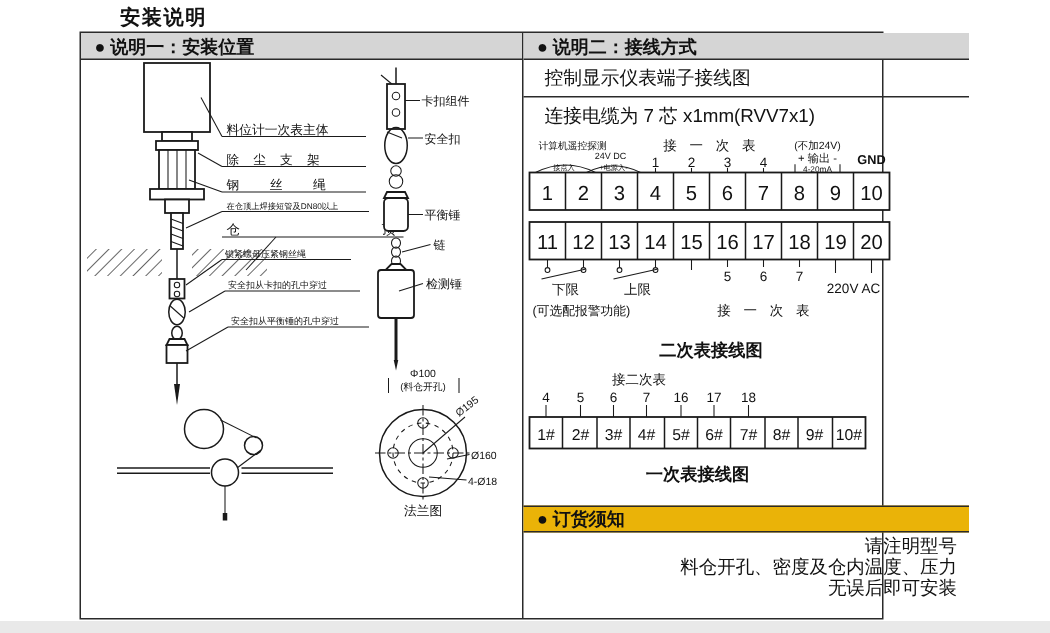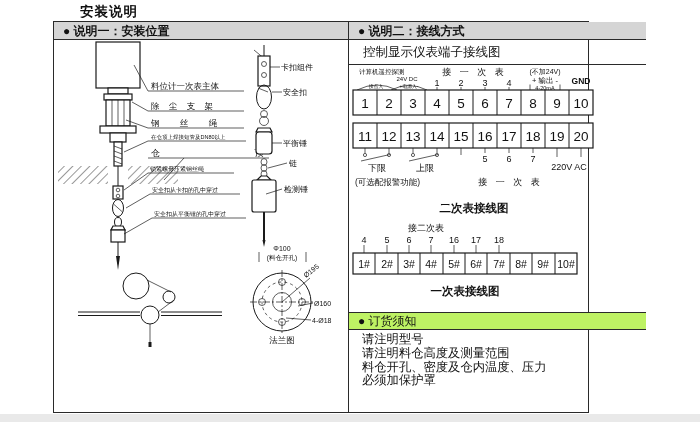--- a/index.html
+++ b/index.html
@@ -10,24 +10,24 @@
          border:1.6px solid #2a2a2a;display:flex;box-sizing:border-box;background:#fff;}
   .col-left{width:295px;border-right:1.6px solid #2a2a2a;box-sizing:border-box;display:flex;flex-direction:column;}
   .col-right{flex:1;display:flex;flex-direction:column;box-sizing:border-box;}
   .band{height:18px;background:#d5d5d5;border-bottom:1.4px solid #2a2a2a;
         font-size:12px;font-weight:bold;line-height:18px;padding-left:9px;box-sizing:border-box;white-space:nowrap;}
   .para{height:65px;border-bottom:1px solid #2a2a2a;box-sizing:border-box;
         font-size:12.5px;line-height:17px;padding:3px 5px 0 4px;text-indent:2em;letter-spacing:0.2px;}
   .rowline{height:25px;border-bottom:1px solid #2a2a2a;box-sizing:border-box;
            font-size:12.5px;line-height:24px;padding-left:14px;white-space:nowrap;}
   .rowplain{height:25px;box-sizing:border-box;font-size:12.5px;line-height:25px;padding-left:14px;white-space:nowrap;}
-  .order-band{height:18px;background:#bef264;border-top:1.5px solid #2a2a2a;border-bottom:1.4px solid #2a2a2a;
-        font-size:12px;font-weight:normal;line-height:17px;padding-left:9px;box-sizing:border-box;}
+  .order-band{height:18px;background:#eab308;border-top:1.5px solid #2a2a2a;border-bottom:1.4px solid #2a2a2a;
+        font-size:12px;font-weight:bold;line-height:17px;padding-left:9px;box-sizing:border-box;}
   .order-notes{flex:1;padding:3px 8px 0 13px;font-size:12.3px;line-height:13.8px;}
-  .order-notes div{white-space:nowrap;}
+  .order-notes div{white-space:nowrap;text-align:right;}
   .bottom-strip{position:absolute;left:0;top:414px;width:700px;height:8px;background:#e9e9e9;}
   svg{display:block;}
   svg text{font-family:"Liberation Sans","DejaVu Sans",sans-serif;fill:#111;}
   .ln{stroke:#1a1a1a;stroke-width:1;fill:none;}
   .lnthin{stroke:#1a1a1a;stroke-width:0.7;fill:none;}
   .box{stroke:#1a1a1a;stroke-width:1.2;fill:#ffffff;}
   .tnum{font-size:13.5px;}
   .tnum3{font-size:10.5px;}
   .small{font-size:9px;}
   .cap{font-size:11.5px;font-weight:bold;}
@@ -175,20 +175,21 @@
         <line class="lnthin" x1="232" y1="278" x2="257" y2="280"></line>
         <text x="258" y="283">4-Ø18</text>
         <text x="228" y="303" text-anchor="middle" font-size="8.5">法兰图</text>
       </g>
     </svg>
   </div>
 
   <div class="col-right">
     <div class="band">● 说明二：接线方式</div>
     <div class="rowline">控制显示仪表端子接线图</div>
+    <div class="rowplain">连接电缆为 7 芯 x1mm(RVV7x1)</div>
 
     <svg width="297" height="247" viewBox="0 0 297 247">
 
       <g>
         <text x="10" y="9" font-size="6.5">计算机遥控探测</text>
         <text x="58" y="16" font-size="6" text-anchor="middle">24V DC</text>
         <path class="lnthin" d="M8,25 Q28,15 48,25"></path>
         <path class="lnthin" d="M42,25 Q60,16 78,25"></path>
         <text x="27" y="23" font-size="4.8" text-anchor="middle">接点入</text>
         <text x="60" y="23" font-size="4.8" text-anchor="middle">+电源入-</text>
@@ -324,20 +325,19 @@
         <text class="tnum3" x="194" y="203" text-anchor="middle">9#</text>
         <text class="tnum3" x="217" y="203" text-anchor="middle">10#</text>
       </g>
 
       <text class="cap" x="116" y="230" text-anchor="middle">一次表接线图</text>
     </svg>
 
     <div class="order-band">● 订货须知</div>
     <div class="order-notes">
       <div>请注明型号</div>
-      <div>请注明料仓高度及测量范围</div>
       <div>料仓开孔、密度及仓内温度、压力</div>
-      <div>必须加保护罩</div>
+      <div>无误后即可安装</div>
     </div>
   </div>
 </div>
 
 <div class="bottom-strip"></div>
 
 </body></html>

